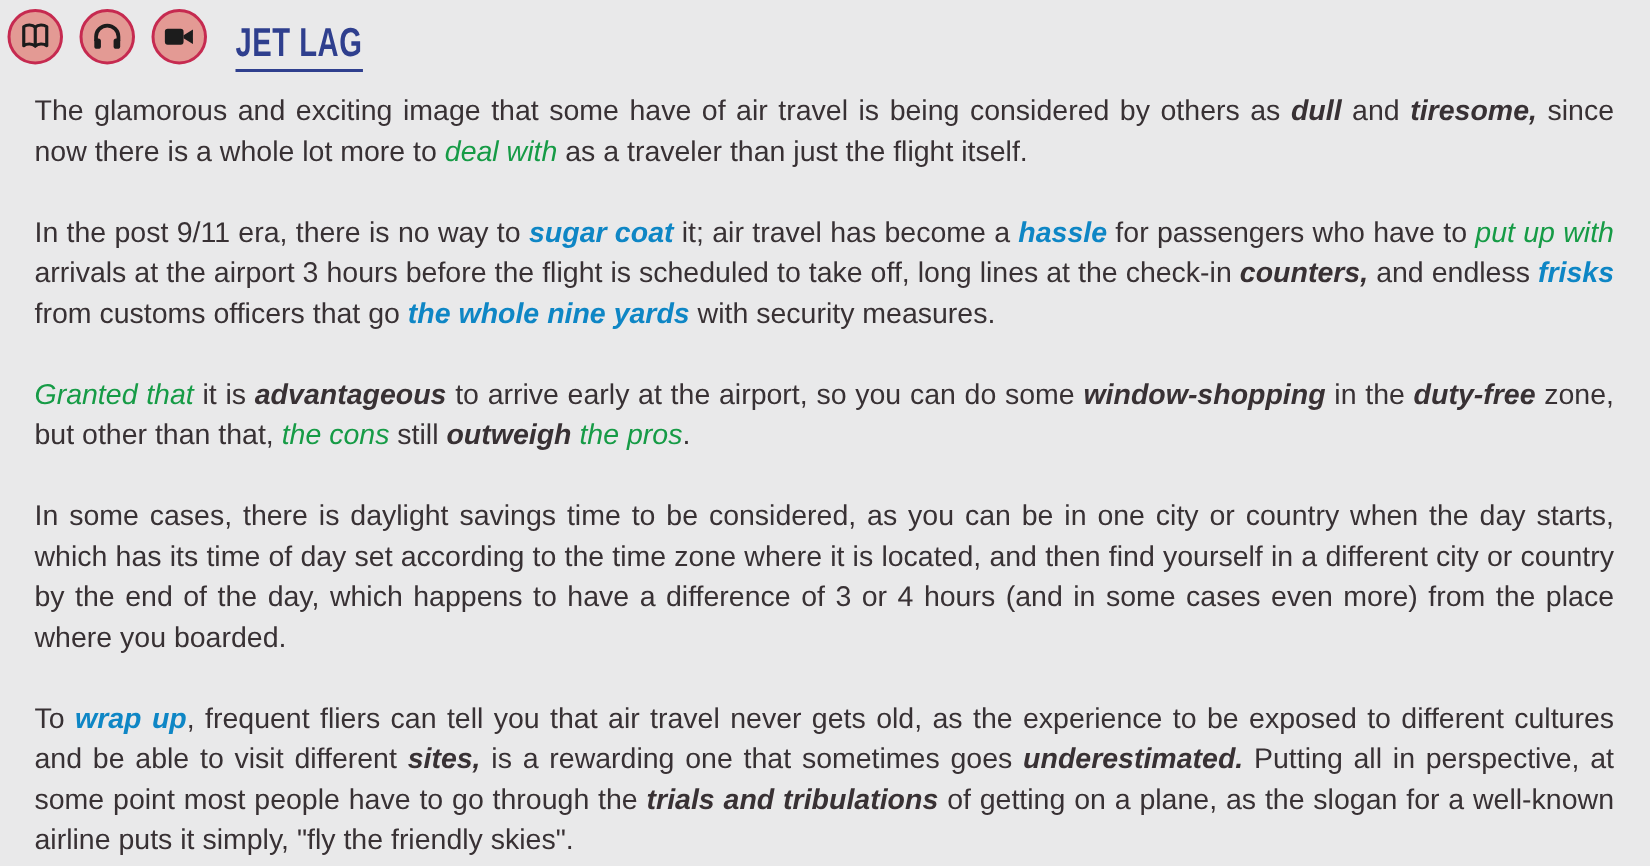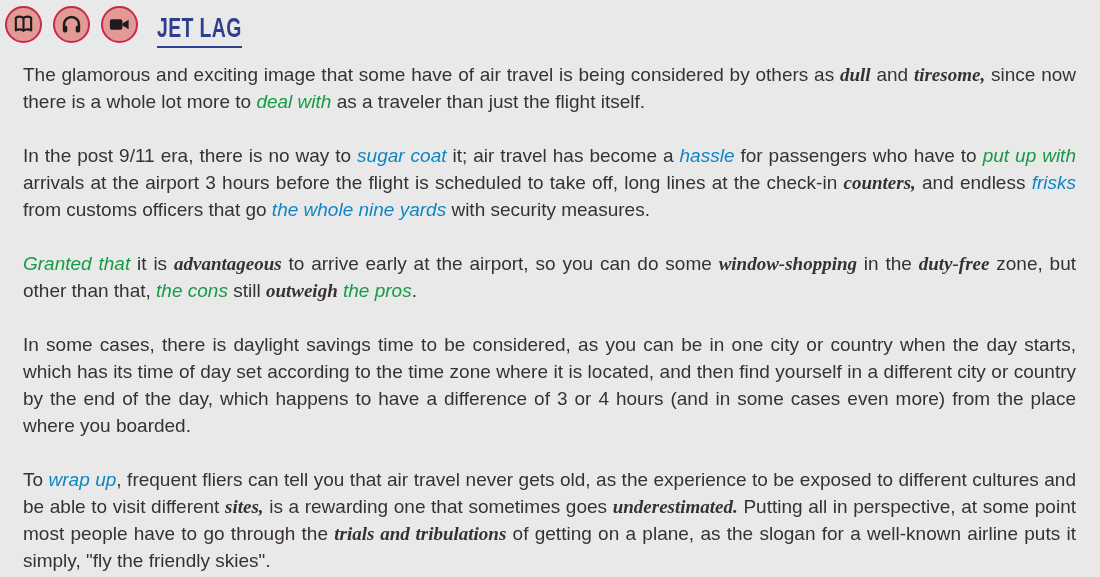--- a/index.html
+++ b/index.html
@@ -50,22 +50,22 @@
   }
   .article {
     padding: 11px 24px 0 23px;
     font-size: 19px;
     line-height: 27px;
     color: var(--body-text, #383134);
     text-align: justify;
   }
   .article p { margin: 0 0 27px 0; }
   .seg-plain { font-weight: normal; font-style: normal; }
-  .seg-bold  { font-weight: bold; font-style: italic; font-family: Liberation Serif, serif; }
-  .seg-blue  { font-weight: normal; font-style: italic; color: var(--idiom-blue, #0e86c5); cursor: pointer; }
+  .seg-bold  { font-weight: bold; font-style: italic; }
+  .seg-blue  { font-weight: bold; font-style: italic; color: var(--idiom-blue, #0e86c5); cursor: pointer; }
   .seg-green { font-weight: normal; font-style: italic; color: var(--idiom-green, #169b46); cursor: pointer; }
 </style>
 </head>
 <body>
 
 <header class="header">
   <button class="icon-btn" title="">
     <span>
       <svg width="23" height="23" viewBox="0 0 24 24">
         <path d="M12 5.3 C10 3.4 6.2 3.4 4 5 V18.2 C6.2 16.6 10 16.6 12 18.6 C14 16.6 17.8 16.6 20 18.2 V5 C17.8 3.4 14 3.4 12 5.3 Z" fill="none" stroke="#1c1c1c" stroke-width="2.2" stroke-linejoin="round"></path>

